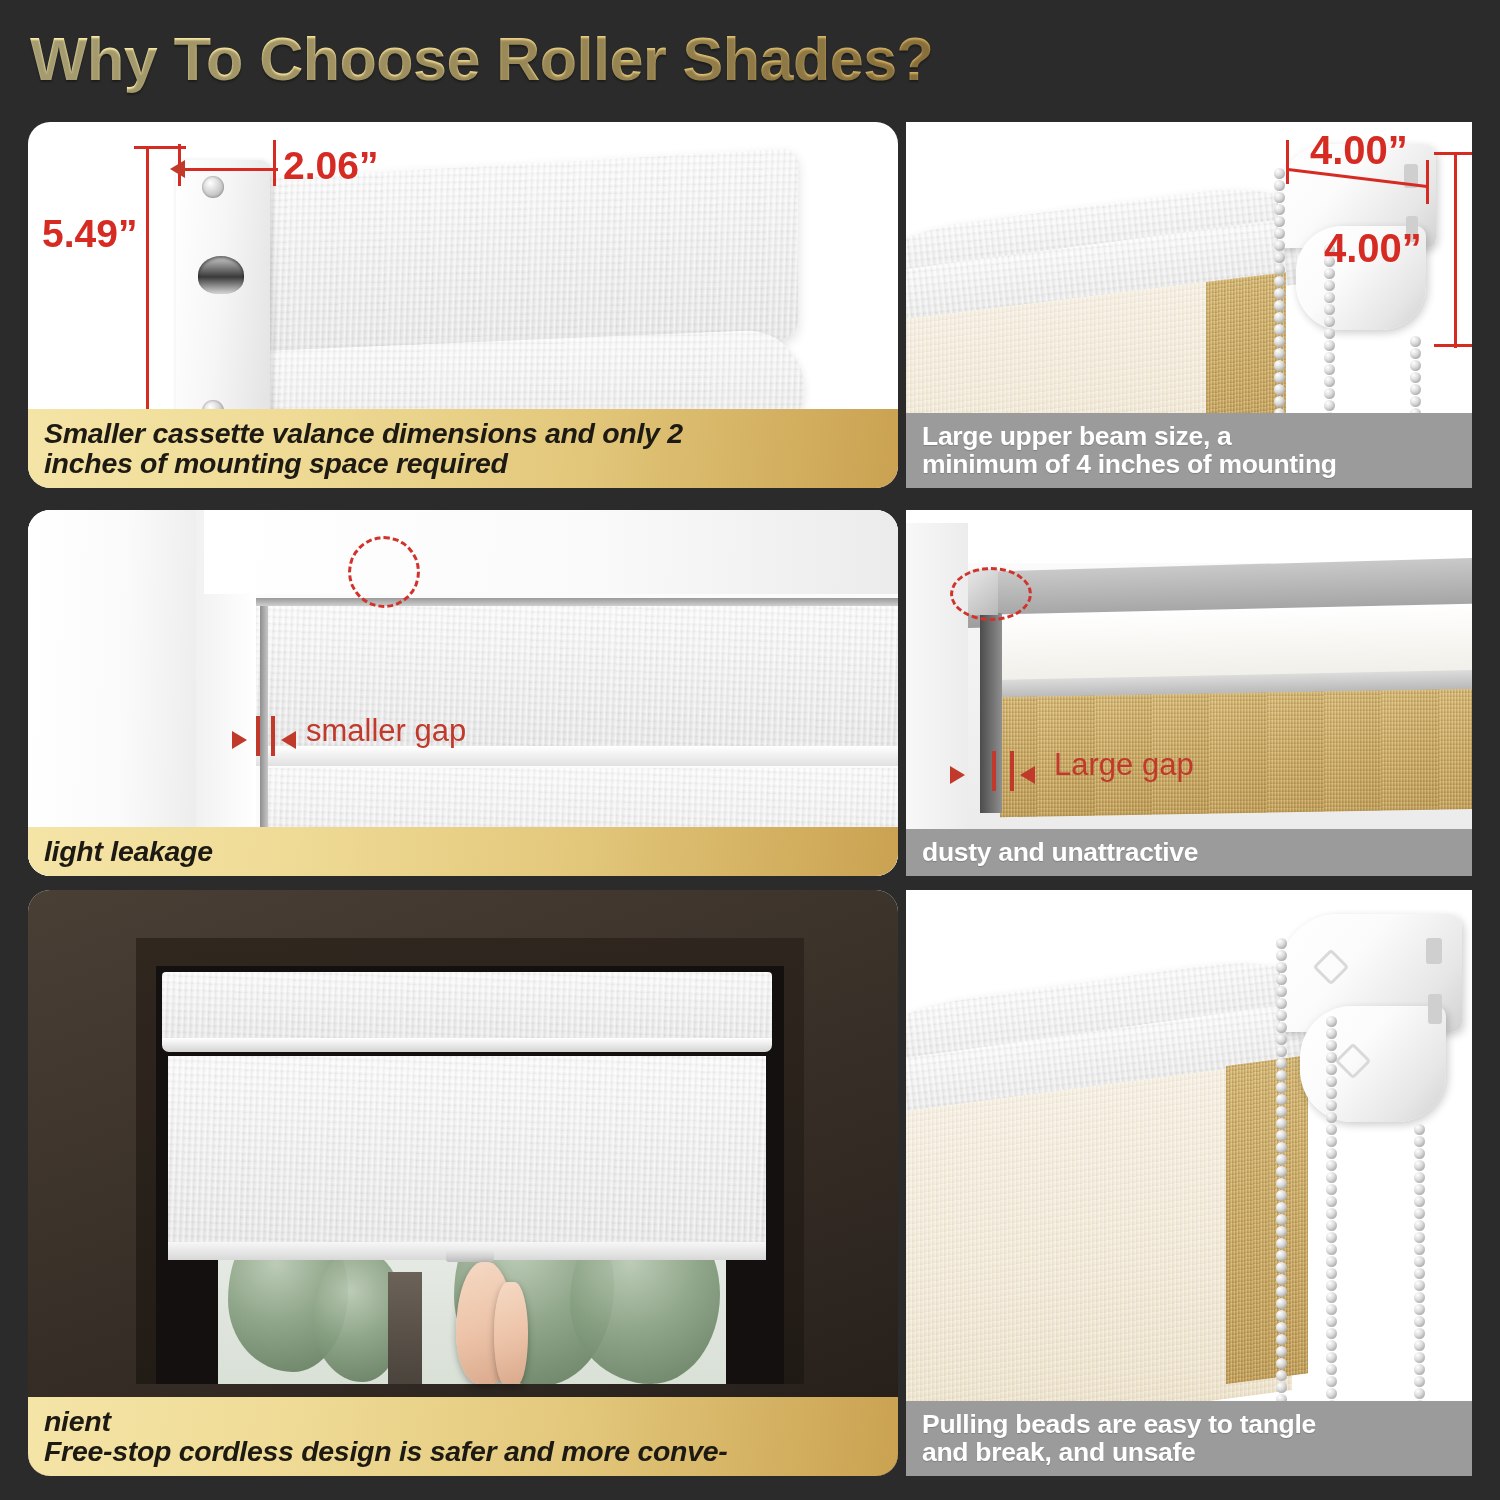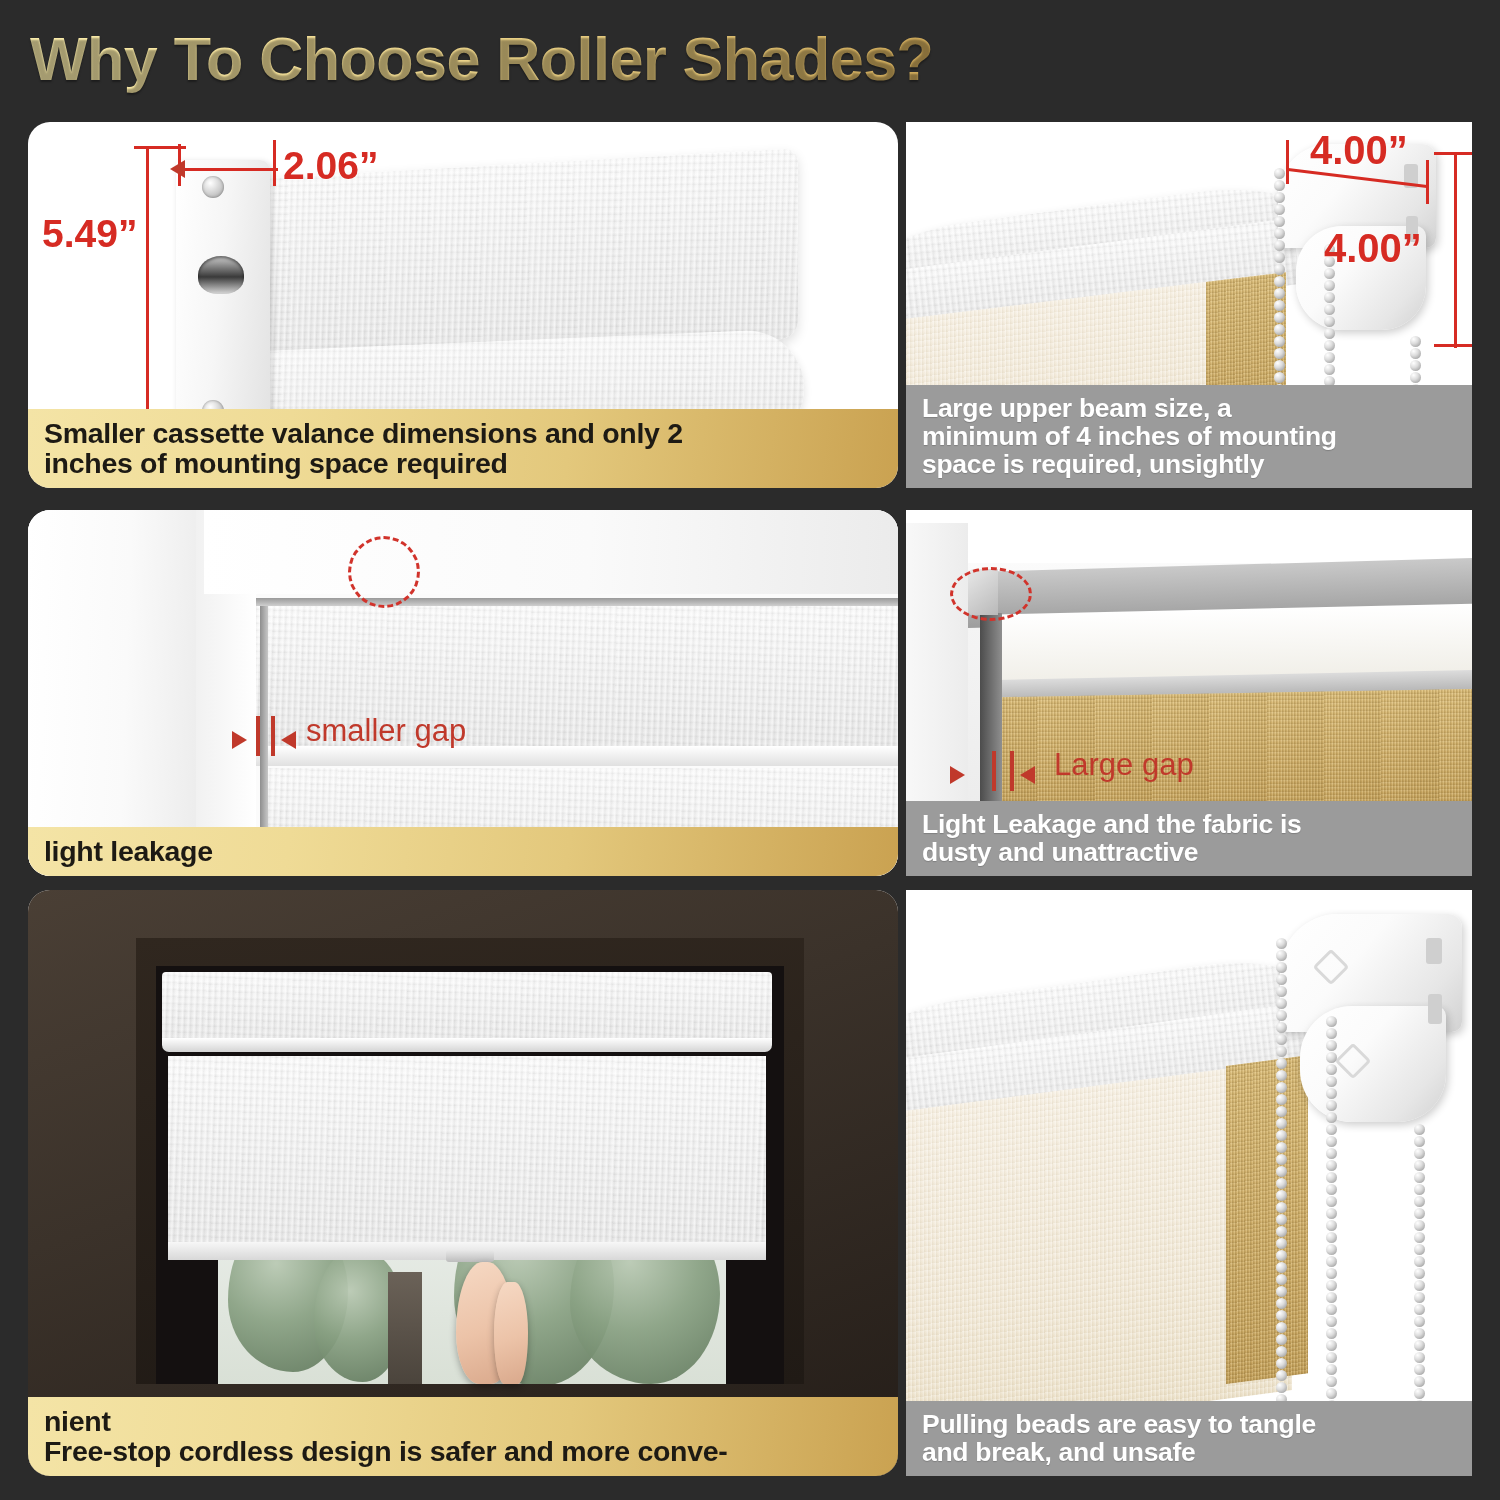--- a/index.html
+++ b/index.html
@@ -60,20 +60,21 @@
     padding: 9px 14px 10px 16px;
     font-weight: bold;
     line-height: 1.06;
     z-index: 6;
   }
   .caption.gold {
     background: linear-gradient(97deg, #f4e4a6 0%, #efdb96 30%, #e3c87c 62%, #caa251 100%);
     color: #1d1a14;
     font-size: 28.5px;
     letter-spacing: -0.3px;
+    font-style: italic;
   }
   .caption.gray {
     background: #9b9b9b;
     color: #ffffff;
     font-size: 26.5px;
     letter-spacing: -0.3px;
     text-shadow: 0 1px 1px rgba(0,0,0,0.18);
   }
   .cap-line { display: block; white-space: nowrap; }
 
@@ -338,21 +339,20 @@
 
     <div class="dim-line-v" style="left:548px; top:30px; height:196px;"></div>
     <div class="tick-h" style="left:528px; top:30px; width:40px;"></div>
     <div class="tick-h" style="left:528px; top:222px; width:40px;"></div>
     <div class="dim-label" style="left:418px; top:104px; font-size:40px;">4.00”</div>
   </div>
 
   <div class="caption gray">
     <span class="cap-line">Large upper beam size, a</span>
     <span class="cap-line">minimum of 4 inches of mounting</span>
-    <span class="cap-line">space is required, unsightly</span>
   </div>
 </div>
 
 <div class="panel good col-left row-2">
   <div class="photo" style="height:100%; background:#fbfbfb;">
 
     <div class="frame-white" style="left:0; top:0; width:176px; height:100%;"></div>
     <div class="frame-white" style="left:168px; top:0; width:60px; height:100%; background:linear-gradient(90deg,#f1f1f1,#ffffff);"></div>
     <div class="frame-white" style="left:176px; top:0; width:700px; height:84px;"></div>
 
@@ -392,21 +392,20 @@
     <div class="dashed-circle" style="left:44px; top:44px; width:82px; height:54px;"></div>
 
     <div class="arrow-r" style="left:44px; top:243px;"></div>
     <div style="position:absolute; left:86px; top:228px; width:4px; height:40px; background:#c0392b; z-index:6;"></div>
     <div style="position:absolute; left:104px; top:228px; width:4px; height:40px; background:#c0392b; z-index:6;"></div>
     <div class="arrow-l" style="left:114px; top:243px;"></div>
     <div class="gap-label" style="left:148px; top:224px;">Large gap</div>
   </div>
 
   <div class="caption gray">
-    <span class="cap-line">Light Leakage and the fabric is</span>
     <span class="cap-line">dusty and unattractive</span>
   </div>
 </div>
 
 <div class="panel good col-left row-3">
   <div class="photo" style="height:100%;">
     <div class="p5-wall"></div>
     <div class="p5-recess" style="left:108px; top:48px; width:668px; height:446px;"></div>
     <div class="p5-inner" style="left:128px; top:76px; width:628px; height:418px;"></div>
 

